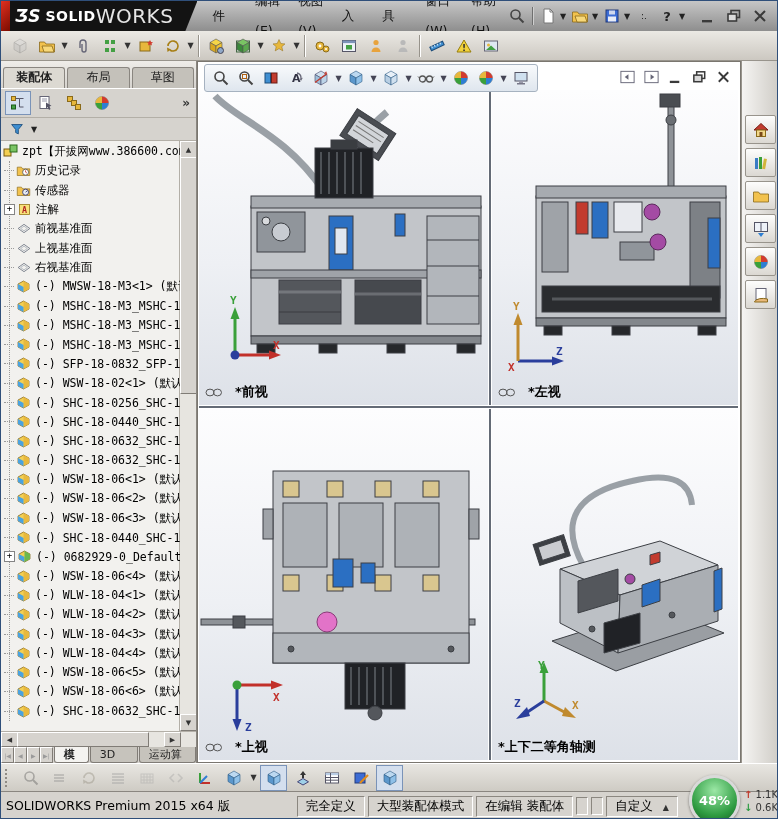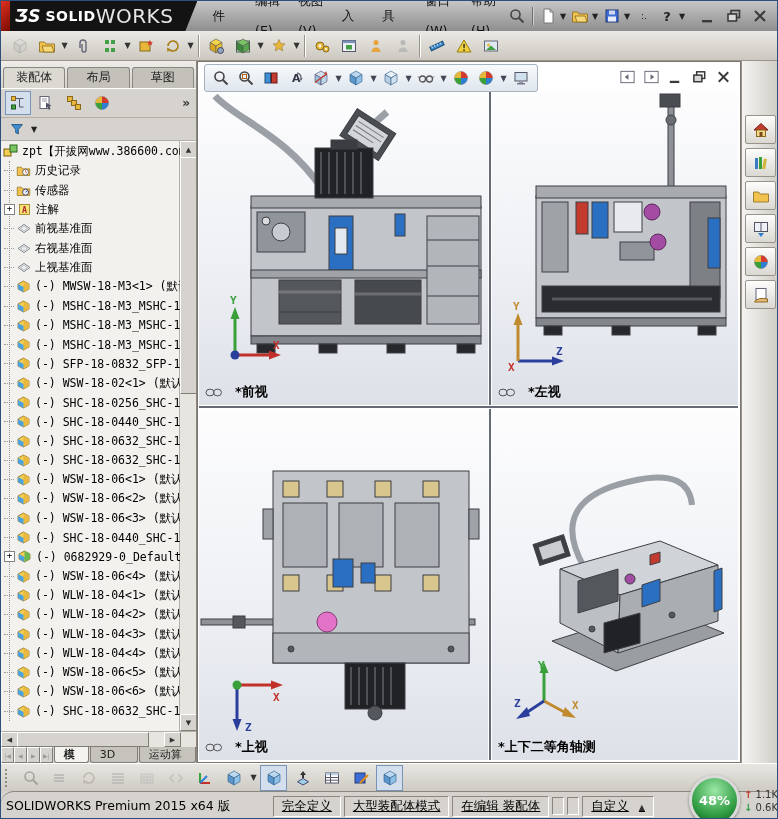--- a/index.html
+++ b/index.html
@@ -32,21 +32,21 @@
   .tb-sep{width:1px;height:22px;background:#97938b;box-shadow:1px 0 0 #fff;margin:0 3px;}
   .disabled svg{opacity:.35;filter:grayscale(85%);}
   .pressed{background:#d4dfee !important;border:1px solid #7a93b8 !important;}
   
   #left-panel{position:absolute;left:0;top:60px;width:196px;height:702px;display:flex;flex-direction:column;
       background:#d6d3ce;border-right:1px solid #8a8680;box-sizing:border-box;}
   #cm-tabs{height:24px;display:flex;align-items:flex-end;padding:3px 2px 0 2px;gap:2px;
       background:linear-gradient(180deg,#efede9,#d6d3ce);}
   .cm-tab{flex:1;text-align:center;height:20px;line-height:19px;font-size:12px;
       border:1px solid #8a8680;border-bottom:none;border-radius:3px 3px 0 0;background:#c4c1ba;color:#222;}
-  .cm-tab.active{background:#dcd9d2;font-weight:normal;}
+  .cm-tab.active{background:#dcd9d2;font-weight:bold;}
   #fm-row{height:26px;display:flex;align-items:center;gap:2px;padding:1px 4px;
       border-top:1px solid #fff;border-bottom:1px solid #b3afa7;}
   .fm-btn{width:24px;height:22px;display:flex;align-items:center;justify-content:center;border:1px solid transparent;}
   #fm-overflow{margin-left:auto;font-weight:bold;color:#333;font-size:12px;padding-right:2px;}
   #filter-row{height:22px;display:flex;align-items:center;padding:0 4px;border-bottom:1px solid #b3afa7;gap:2px;}
   #tree{position:relative;flex:1;background:#f2f1ee;overflow:hidden;}
   #tree-rows{position:absolute;left:0;top:0;right:16px;bottom:0;padding-top:1px;overflow:hidden;}
   #tree-vline{position:absolute;left:8px;top:20px;bottom:10px;border-left:1px dotted #9a9a9a;}
   .trow{height:19.3px;display:flex;align-items:center;white-space:nowrap;overflow:hidden;
         font-family:"DejaVu Sans Mono","DejaVu Sans",monospace;font-size:11.5px;position:relative;z-index:1;}
@@ -99,22 +99,22 @@
   .tp-btn{width:29px;height:27px;margin:4px auto 0;border:1px solid #98948c;border-radius:2px;
       background:linear-gradient(180deg,#fdfdfc,#dbd8d2);display:flex;align-items:center;justify-content:center;}
   
   #motionbar{position:absolute;left:0;top:762px;width:778px;height:28px;
       background:linear-gradient(180deg,#e8e6e1,#cecbc4);border-top:1px solid #fff;
       display:flex;align-items:center;padding-left:4px;gap:2px;box-sizing:border-box;}
   #grip{width:4px;height:18px;margin-right:4px;border-left:2px dotted #8f8b84;}
   .mb-btn{width:25px;height:24px;display:flex;align-items:center;justify-content:center;border:1px solid transparent;}
   
   #statusbar{position:absolute;left:0;top:790px;width:778px;height:29px;background:#d6d3ce;
-      border-top:1px solid #8a8680;display:flex;align-items:center;padding:0 5px;font-size:12.5px;box-sizing:border-box;border-radius:13px;}
-  #sb-cells{margin-left:auto;display:flex;gap:3px;align-items:center;margin-right:120px;text-decoration:underline;}
+      border-top:1px solid #8a8680;display:flex;align-items:center;padding:0 5px;font-size:12.5px;box-sizing:border-box;}
+  #sb-cells{margin-left:auto;display:flex;gap:3px;align-items:center;margin-right:96px;}
   .sb-cell{border:1px solid;border-color:#8b8780 #fff #fff #8b8780;padding:1px 8px;background:#d6d3ce;
       white-space:nowrap;font-size:12.5px;}
   .sb-cell.small{width:6px;padding:1px 2px;height:14px;}
   .sb-arrow{font-size:8px;margin-left:10px;color:#333;}
   
   #monitor{position:absolute;left:688px;top:774px;z-index:20;display:flex;align-items:center;gap:4px;}
   #mon-circle{width:45px;height:45px;border-radius:50%;border:3px solid #d9d9d9;
       background:radial-gradient(circle at 50% 28%,#9ce8a6,#2f9c42 62%,#13571f);
       box-shadow:0 1px 3px rgba(0,0,0,.45);color:#fff;font-weight:bold;font-size:13px;
       display:flex;align-items:center;justify-content:center;}
@@ -416,29 +416,29 @@
                 <polygon points="5,9 9,6.2 13,9 9,11.8" fill="none" stroke="#9aa3ad" stroke-width=".8"></polygon>
               </svg></span>
             <span>前视基准面</span>
           </div>
           <div class="trow">
             <span class="stub"></span>
             <span class="ticon"><svg width="16" height="15" viewBox="0 0 18 18">
                 <polygon points="2,9 9,4 16,9 9,14" fill="none" stroke="#6b7280"></polygon>
                 <polygon points="5,9 9,6.2 13,9 9,11.8" fill="none" stroke="#9aa3ad" stroke-width=".8"></polygon>
               </svg></span>
-            <span>右视基准面</span>
+            <span>上视基准面</span>
           </div>
           <div class="trow">
             <span class="stub"></span>
             <span class="ticon"><svg width="16" height="15" viewBox="0 0 18 18">
                 <polygon points="2,9 9,4 16,9 9,14" fill="none" stroke="#6b7280"></polygon>
                 <polygon points="5,9 9,6.2 13,9 9,11.8" fill="none" stroke="#9aa3ad" stroke-width=".8"></polygon>
               </svg></span>
-            <span>上视基准面</span>
+            <span>右视基准面</span>
           </div>
           <div class="trow">
             <span class="stub"></span>
             <span class="ticon"><svg width="15" height="15" viewBox="0 0 15 15">
                 <polygon points="2,5 7.5,2 13,5 13,10 7.5,13 2,10" fill="#f3cf54" stroke="#7a5c10" stroke-width=".7"></polygon>
                 <polygon points="7.5,2 13,5 13,10 7.5,13 7.5,8" fill="#e8b93e"></polygon>
                 <polygon points="2,5 7.5,8 7.5,13 2,10" fill="#4aa3e0"></polygon>
               </svg></span>
             <span>(-) MWSW-18-M3&lt;1&gt; (默认</span>
           </div>

